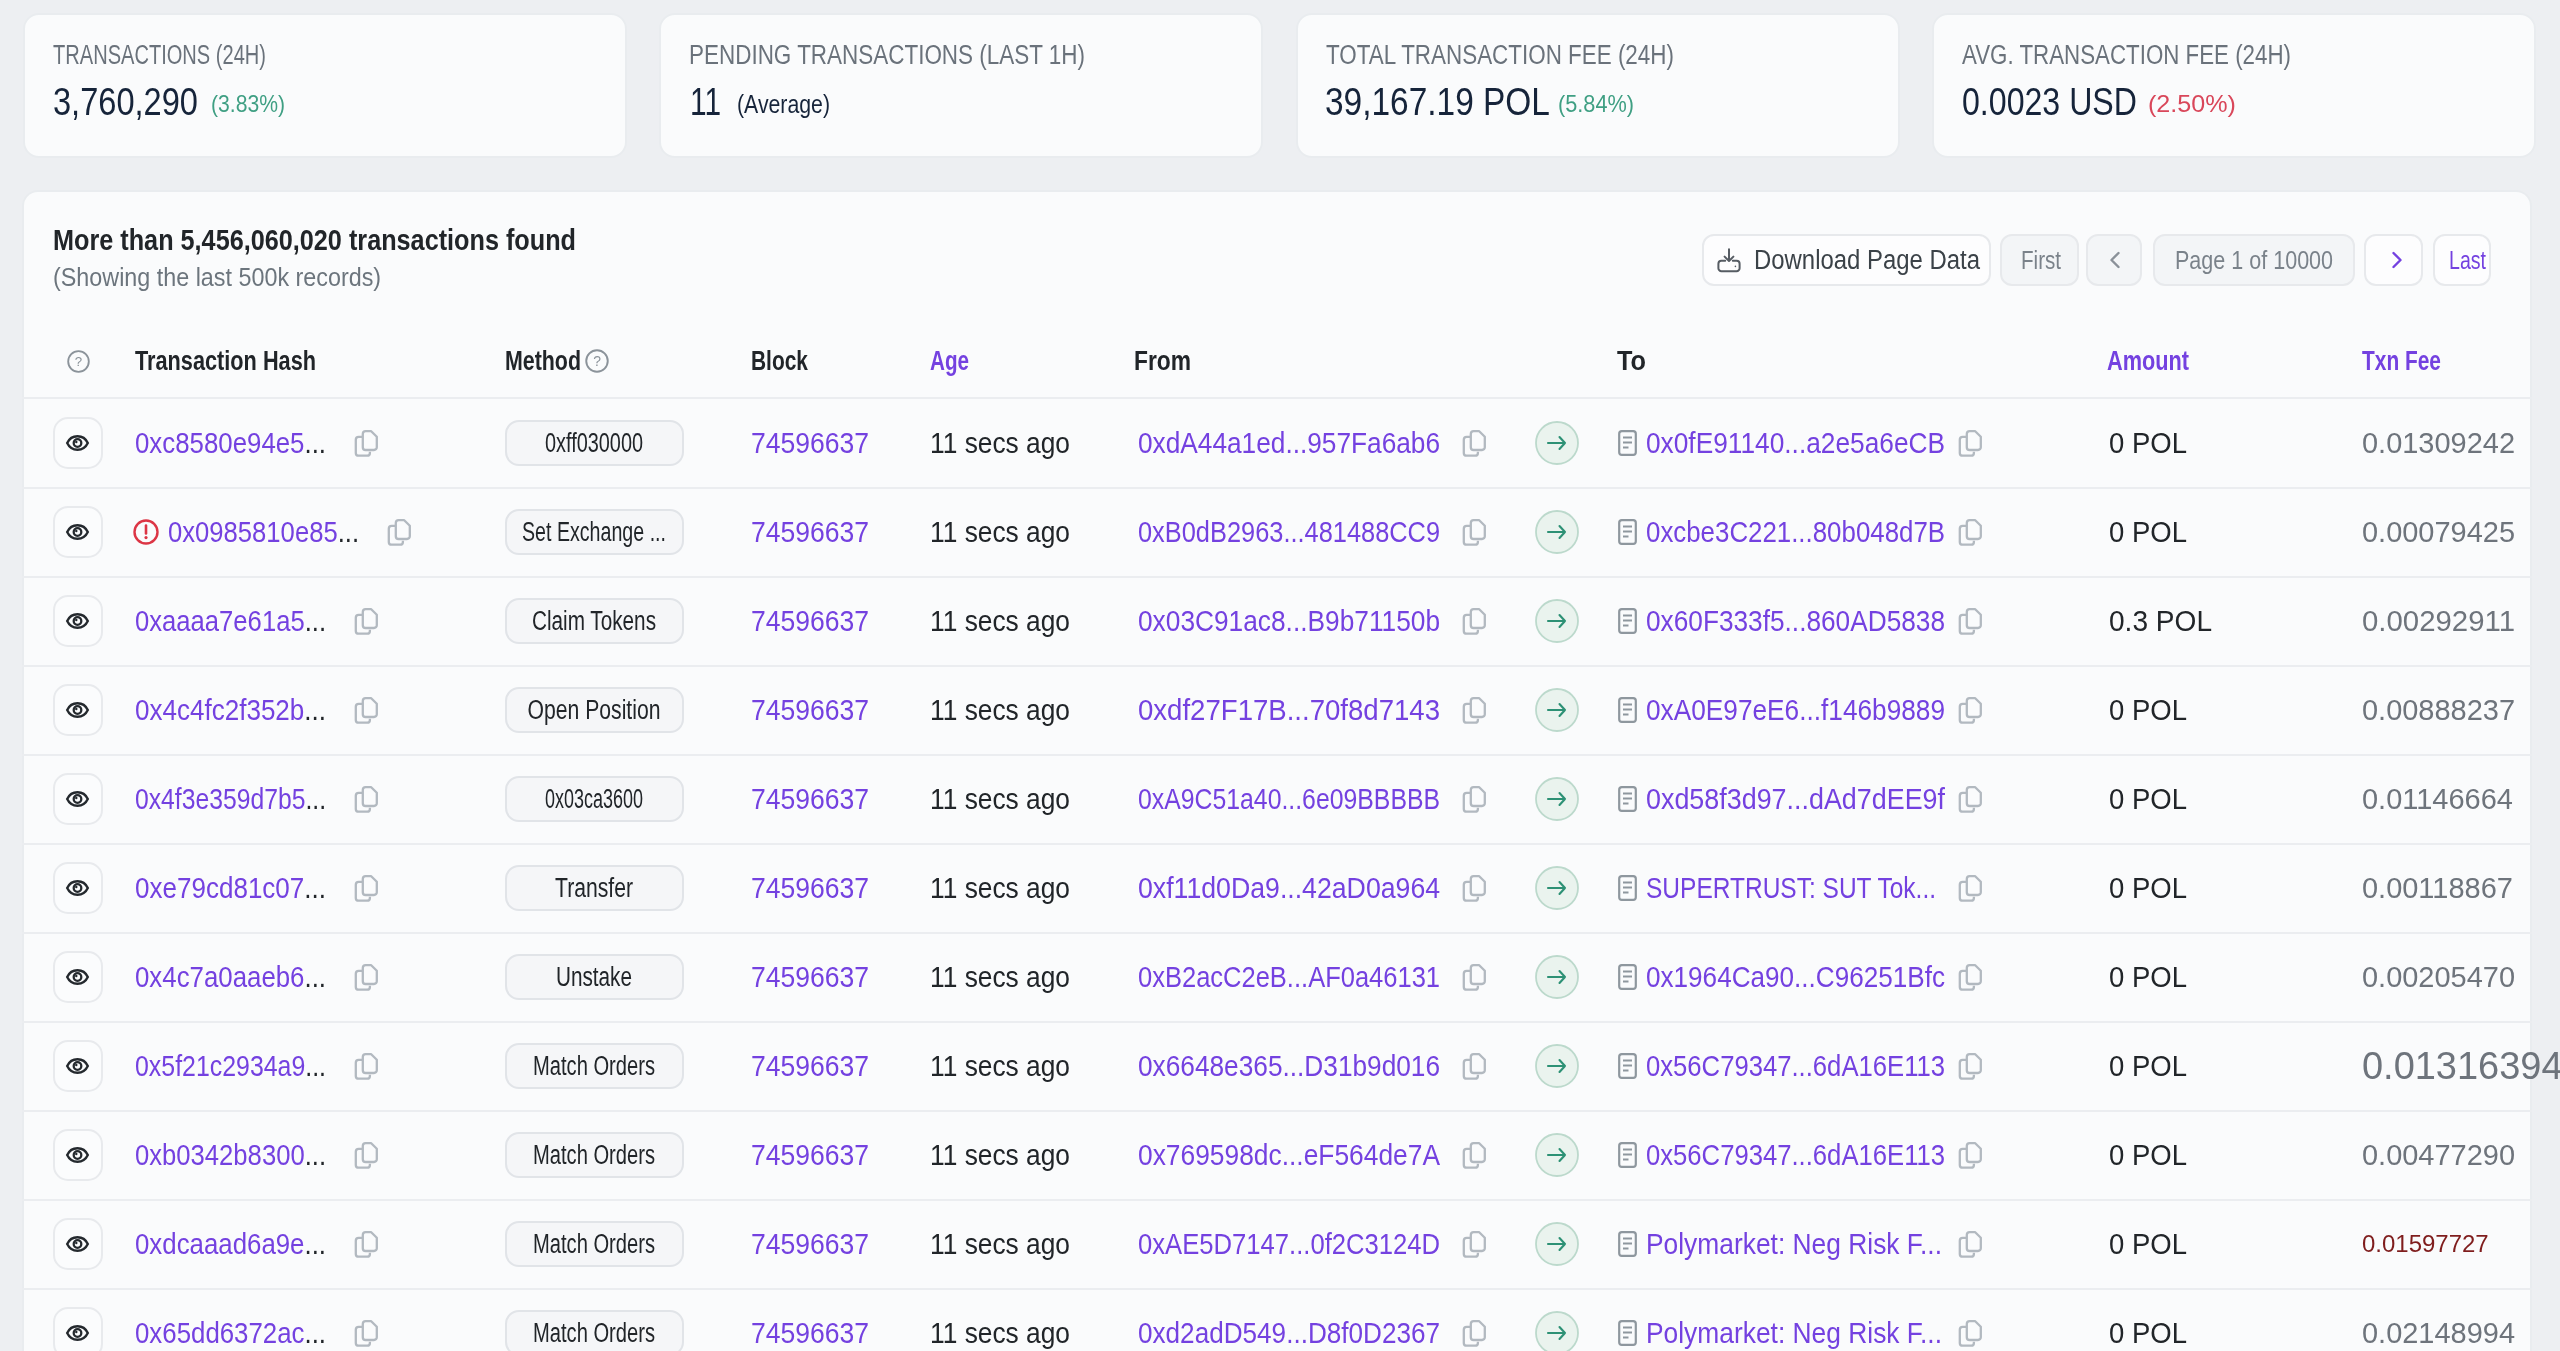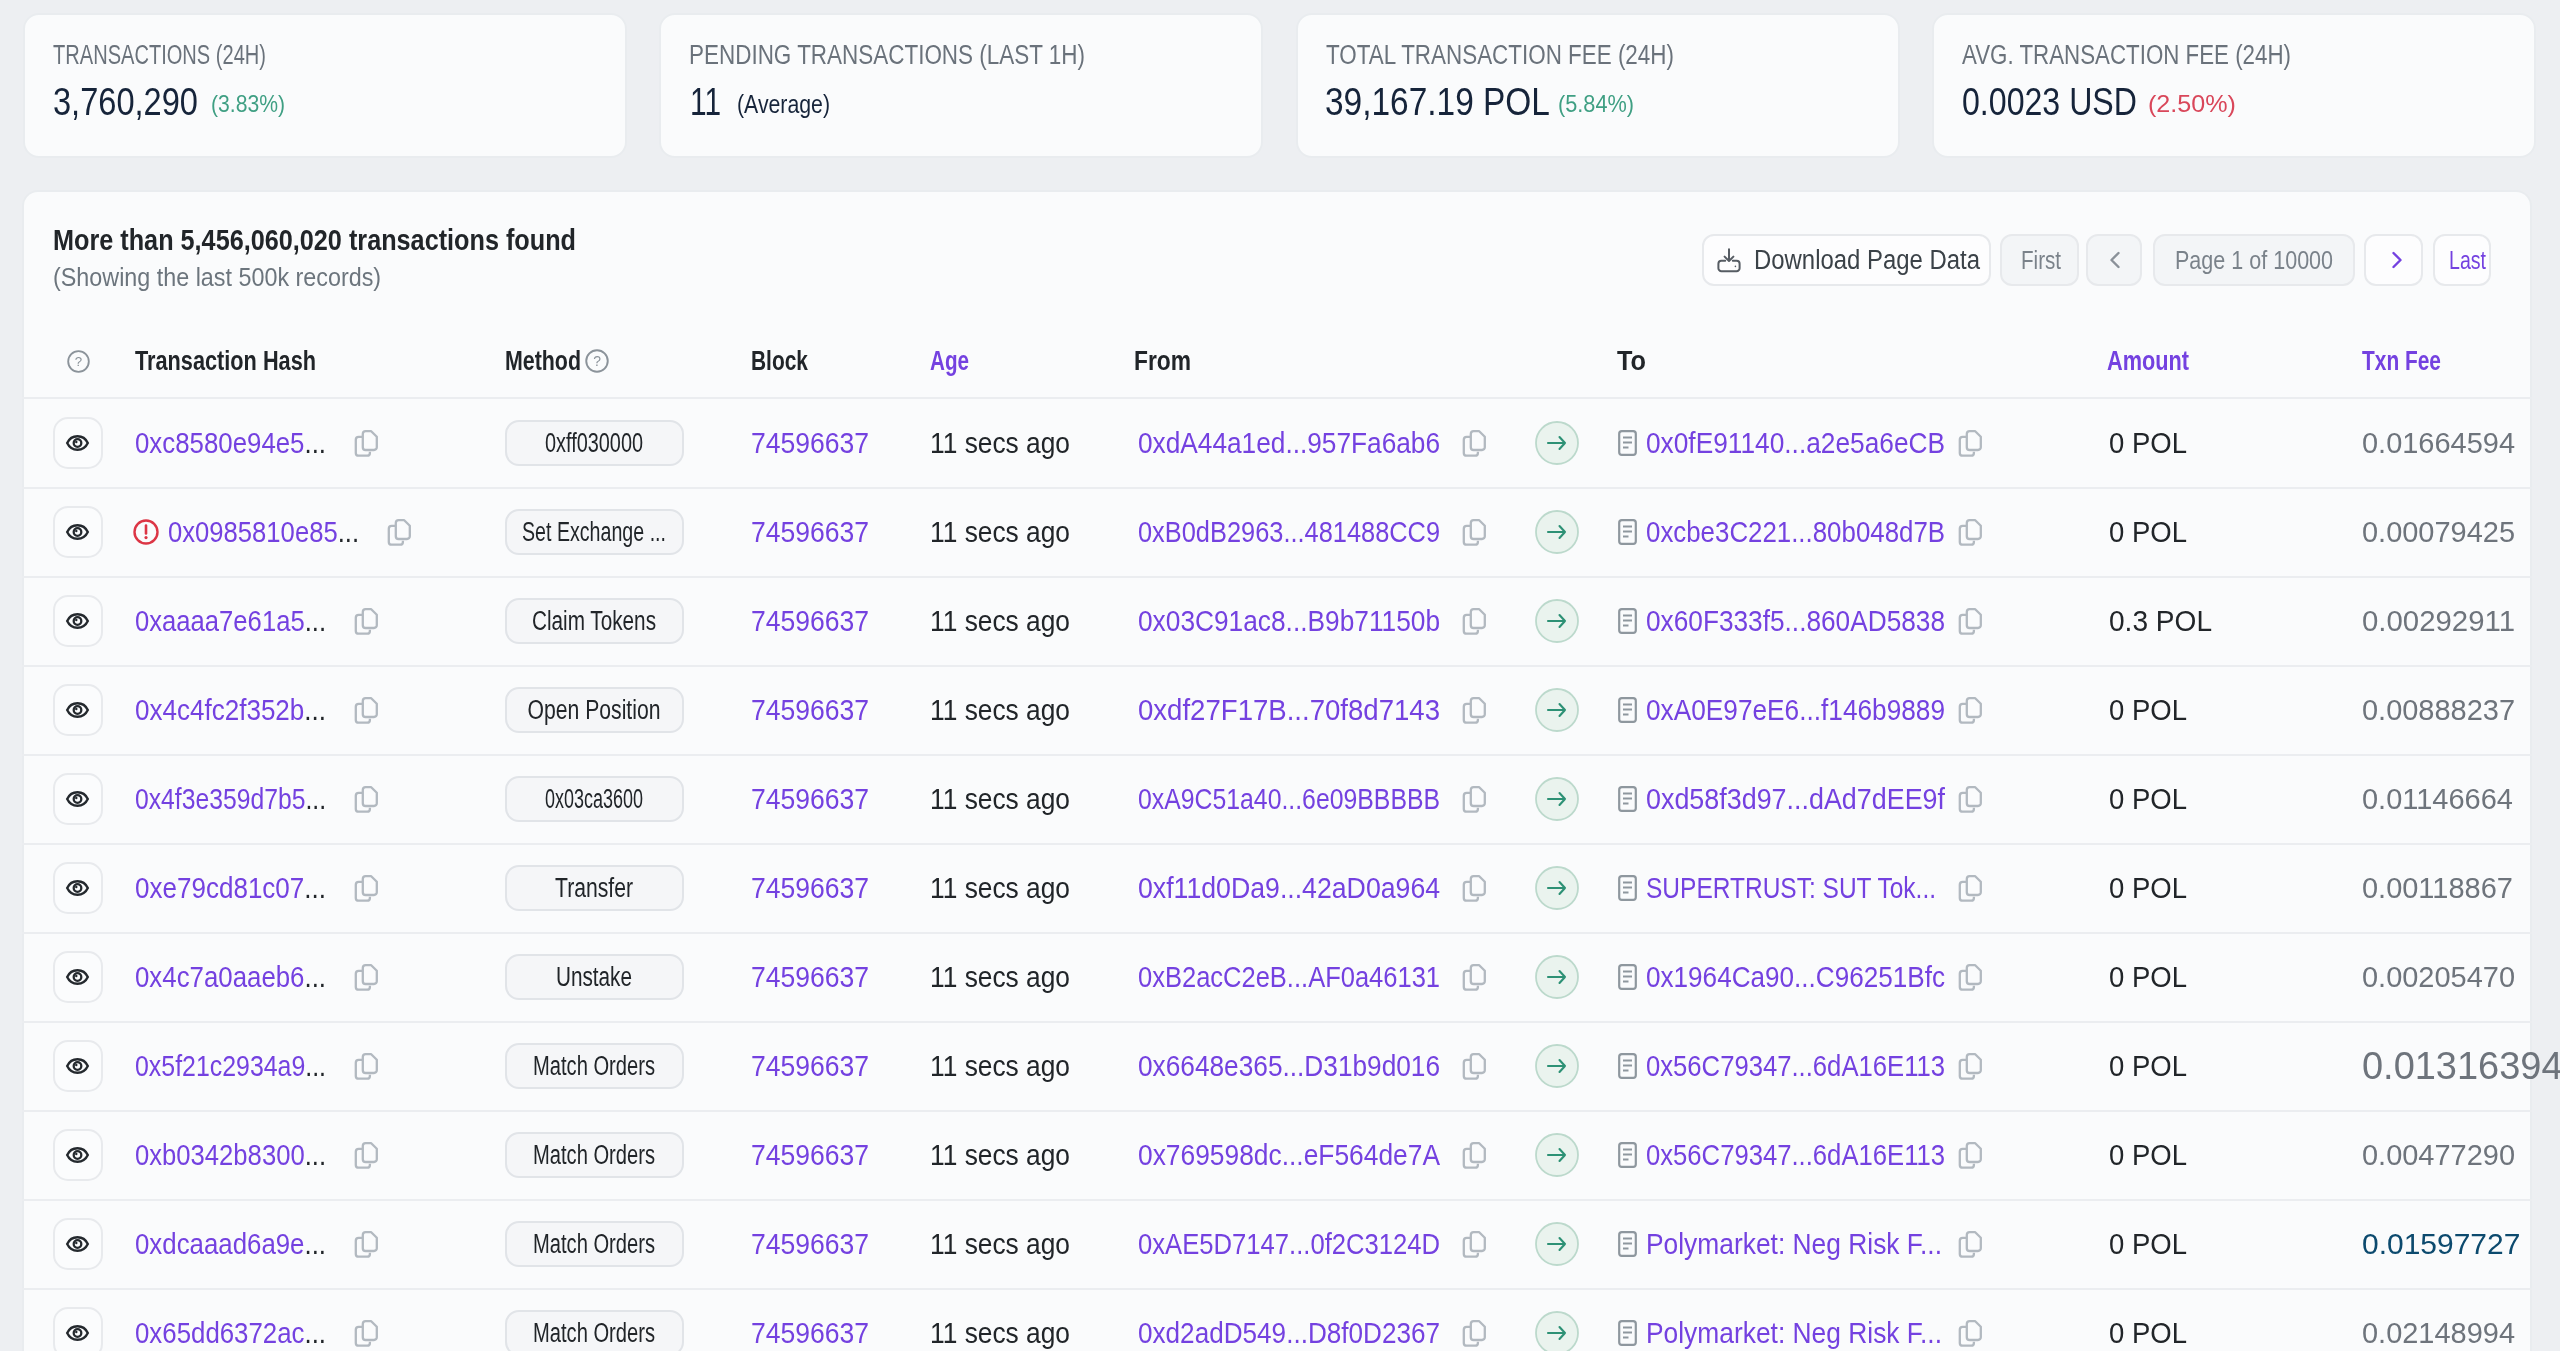--- a/index.html
+++ b/index.html
@@ -99,21 +99,21 @@
 <svg style="left:1617.5px;top:430px" width="19" height="26" viewBox="0 0 19 26" fill="none" stroke="#8e979e">
 <rect x="1.2" y="1.2" width="16.6" height="23.6" rx="2.6" stroke-width="2.2"></rect>
 <path d="M5 7.5h9M5 12.5h9M5 17.5h5.5" stroke-width="1.9"></path>
   </svg>
 <div class="tx" style="left:1646px;top:443px;font-size:29px;color:#7441e0;transform:translateY(-50%) scaleX(0.9061)">0x0fE91140...a2e5a6eCB</div>
 <svg style="left:1957px;top:428.5px" width="26" height="29" viewBox="0 0 26 29" fill="none" stroke="#b2b9c0" stroke-width="2.3" stroke-linejoin="round">
 <path d="M12.6 2.2 h5.6 l5.6 5.6 v10.4 a2.8 2.8 0 0 1 -2.8 2.8 h-8.4 a2.8 2.8 0 0 1 -2.8 -2.8 v-13.2 a2.8 2.8 0 0 1 2.8 -2.8 z"></path>
 <path d="M9.6 7.9 H5.6 a2.8 2.8 0 0 0 -2.8 2.8 v13.2 a2.8 2.8 0 0 0 2.8 2.8 h8.5 a2.8 2.8 0 0 0 2.8 -2.8 v-1.2"></path>
   </svg>
 <div class="tx" style="left:2109px;top:443px;font-size:29px;color:#212529;transform:translateY(-50%) scaleX(0.9487)">0 POL</div>
-<div class="tx" style="left:2362px;top:443px;font-size:29px;color:#6e747c;transform:translateY(-50%) scaleX(0.9988)">0.01664594</div>
+<div class="tx" style="left:2362px;top:443px;font-size:29px;color:#6e747c;transform:translateY(-50%) scaleX(0.9988)">0.01309242</div>
 <div class="abs" style="left:22px;top:576px;width:2510px;height:2px;background:#ebedf0"></div>
 <div class="eyebtn" style="left:53px;top:506px;width:50px;height:52px"></div>
 <svg style="left:65.5px;top:524px" width="23" height="16" viewBox="0 0 23 16" fill="none">
 <path d="M11.5 1.3 C6.3 1.3 2.8 4.6 1.2 8 C2.8 11.4 6.3 14.7 11.5 14.7 C16.7 14.7 20.2 11.4 21.8 8 C20.2 4.6 16.7 1.3 11.5 1.3 Z" stroke="#24292e" stroke-width="2.4"></path>
 <circle cx="11.5" cy="8" r="3.8" stroke="#24292e" stroke-width="2.3"></circle>
 <circle cx="10.3" cy="7" r="1.2" fill="#24292e"></circle>
   </svg>
 <svg style="left:133px;top:519px" width="26" height="26" viewBox="0 0 26 26" fill="none">
 <circle cx="13" cy="13" r="11.5" stroke="#dc3545" stroke-width="2.4"></circle>
 <path d="M13 6.5v8" stroke="#dc3545" stroke-width="2.6" stroke-linecap="round"></path>
@@ -428,21 +428,21 @@
 <svg style="left:1617.5px;top:1231px" width="19" height="26" viewBox="0 0 19 26" fill="none" stroke="#8e979e">
 <rect x="1.2" y="1.2" width="16.6" height="23.6" rx="2.6" stroke-width="2.2"></rect>
 <path d="M5 7.5h9M5 12.5h9M5 17.5h5.5" stroke-width="1.9"></path>
   </svg>
 <div class="tx" style="left:1646px;top:1244px;font-size:29px;color:#7441e0;transform:translateY(-50%) scaleX(0.9093)">Polymarket: Neg Risk F...</div>
 <svg style="left:1957px;top:1229.5px" width="26" height="29" viewBox="0 0 26 29" fill="none" stroke="#b2b9c0" stroke-width="2.3" stroke-linejoin="round">
 <path d="M12.6 2.2 h5.6 l5.6 5.6 v10.4 a2.8 2.8 0 0 1 -2.8 2.8 h-8.4 a2.8 2.8 0 0 1 -2.8 -2.8 v-13.2 a2.8 2.8 0 0 1 2.8 -2.8 z"></path>
 <path d="M9.6 7.9 H5.6 a2.8 2.8 0 0 0 -2.8 2.8 v13.2 a2.8 2.8 0 0 0 2.8 2.8 h8.5 a2.8 2.8 0 0 0 2.8 -2.8 v-1.2"></path>
   </svg>
 <div class="tx" style="left:2109px;top:1244px;font-size:29px;color:#212529;transform:translateY(-50%) scaleX(0.9487)">0 POL</div>
-<div class="tx" style="left:2362px;top:1244px;font-size:30px;color:#0c4a6e;transform:translateY(-50%) scaleX(0.9988)">0.01597727</div>
+<div class="tx" style="left:2362px;top:1244px;font-size:24px;color:#7f1d1d;transform:translateY(-50%) scaleX(0.9988)">0.01597727</div>
 <div class="eyebtn" style="left:53px;top:1307px;width:50px;height:52px"></div>
 <svg style="left:65.5px;top:1325px" width="23" height="16" viewBox="0 0 23 16" fill="none">
 <path d="M11.5 1.3 C6.3 1.3 2.8 4.6 1.2 8 C2.8 11.4 6.3 14.7 11.5 14.7 C16.7 14.7 20.2 11.4 21.8 8 C20.2 4.6 16.7 1.3 11.5 1.3 Z" stroke="#24292e" stroke-width="2.4"></path>
 <circle cx="11.5" cy="8" r="3.8" stroke="#24292e" stroke-width="2.3"></circle>
 <circle cx="10.3" cy="7" r="1.2" fill="#24292e"></circle>
   </svg>
 <div class="tx" style="left:135px;top:1333px;font-size:29px;color:#7441e0;transform:translateY(-50%) scaleX(0.8907)">0x65dd6372ac<span style="color:#212529">...</span></div>
 <svg style="left:353px;top:1318.5px" width="26" height="29" viewBox="0 0 26 29" fill="none" stroke="#b2b9c0" stroke-width="2.3" stroke-linejoin="round">
 <path d="M12.6 2.2 h5.6 l5.6 5.6 v10.4 a2.8 2.8 0 0 1 -2.8 2.8 h-8.4 a2.8 2.8 0 0 1 -2.8 -2.8 v-13.2 a2.8 2.8 0 0 1 2.8 -2.8 z"></path>
 <path d="M9.6 7.9 H5.6 a2.8 2.8 0 0 0 -2.8 2.8 v13.2 a2.8 2.8 0 0 0 2.8 2.8 h8.5 a2.8 2.8 0 0 0 2.8 -2.8 v-1.2"></path>

